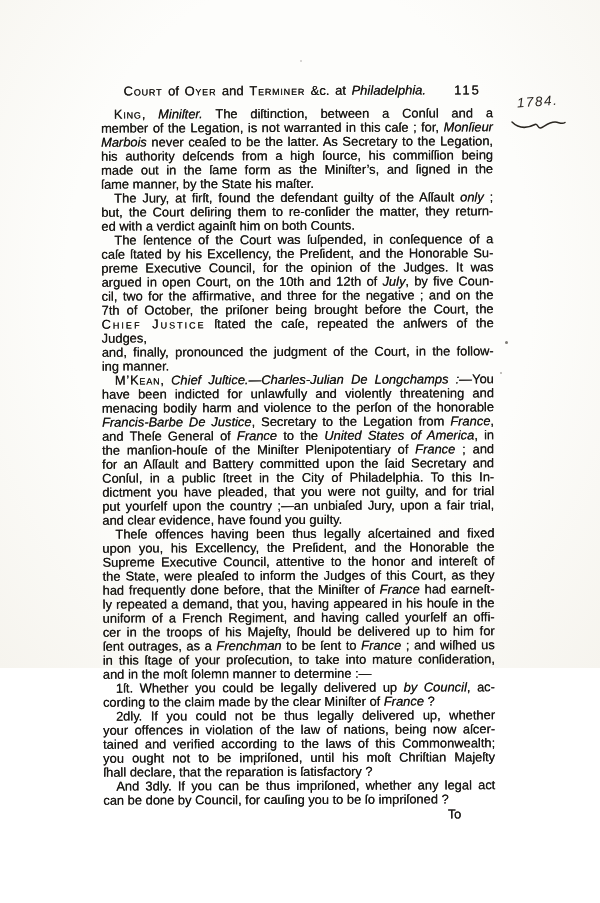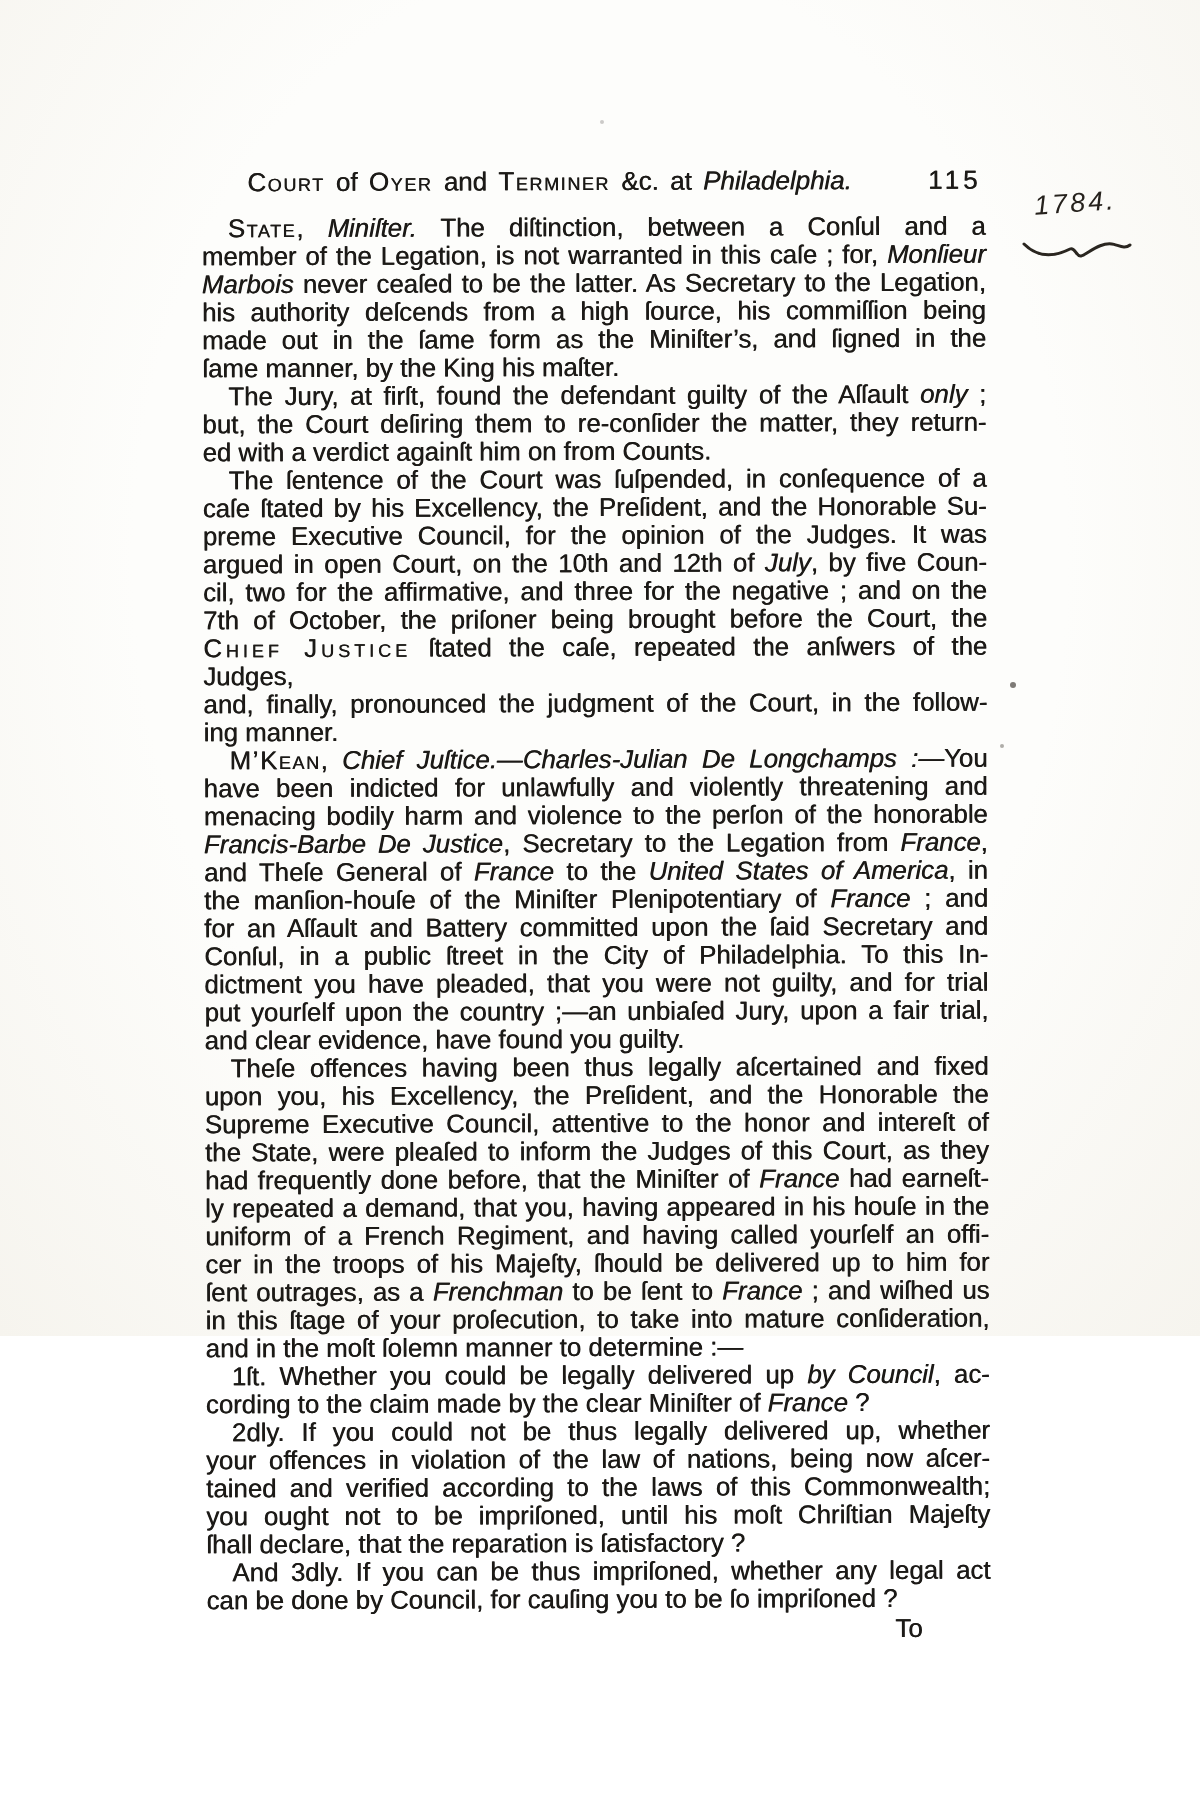--- a/index.html
+++ b/index.html
@@ -25,21 +25,21 @@
     font-size: 13px; line-height: 14px;
     margin-bottom: 9px;
     white-space: nowrap;
   }
   .running-header .title {
     text-align: center;
     padding-right: 44px;
     word-spacing: 2px;
   }
   .pagenum {
-    position: absolute; right: 2px; top: 0;
+    position: absolute; right: 12px; top: 0;
     letter-spacing: 2px;
   }
   .sc   { font-variant: small-caps; letter-spacing: 0.8px; }
   .scsp { font-variant: small-caps; letter-spacing: 2px; }
   .i    { font-style: italic; }
   .body-text { width: 392px; }
   .line {
     font-size: 12.9px; line-height: 14px;
     text-align: justify;
     text-align-last: justify;
@@ -76,29 +76,29 @@
 <div class="page">
 
   <div class="column">
 
     <div class="running-header">
       <div class="title"><span class="sc">Court</span><span> of </span><span class="sc">Oyer</span><span> and </span><span class="sc">Terminer</span><span> &amp;c. at </span><span class="i">Philadelphia.</span></div>
       <span class="pagenum">115</span>
     </div>
 
     <div class="body-text">
-        <div class="line indent"><span class="sc">State</span><span>, </span><span class="i">Miniſter.</span><span> The diſtinction, between a Conſul and a</span></div>
+        <div class="line indent"><span class="sc">King</span><span>, </span><span class="i">Miniſter.</span><span> The diſtinction, between a Conſul and a</span></div>
         <div class="line"><span>member of the Legation, is not warranted in this caſe ; for, </span><span class="i">Monſieur</span></div>
         <div class="line"><span class="i">Marbois</span><span> never ceaſed to be the latter. As Secretary to the Legation,</span></div>
         <div class="line"><span>his authority deſcends from a high ſource, his commiſſion being</span></div>
         <div class="line"><span>made out in the ſame form as the Miniſter’s, and ſigned in the</span></div>
-        <div class="line last"><span>ſame manner, by the King his maſter.</span></div>
+        <div class="line last"><span>ſame manner, by the State his maſter.</span></div>
         <div class="line indent"><span>The Jury, at firſt, found the defendant guilty of the Aſſault </span><span class="i">only</span><span> ;</span></div>
         <div class="line"><span>but, the Court deſiring them to re-conſider the matter, they return-</span></div>
-        <div class="line last"><span>ed with a verdict againſt him on from Counts.</span></div>
+        <div class="line last"><span>ed with a verdict againſt him on both Counts.</span></div>
         <div class="line indent"><span>The ſentence of the Court was ſuſpended, in conſequence of a</span></div>
         <div class="line"><span>caſe ſtated by his Excellency, the Preſident, and the Honorable Su-</span></div>
         <div class="line"><span>preme Executive Council, for the opinion of the Judges. It was</span></div>
         <div class="line"><span>argued in open Court, on the 10th and 12th of </span><span class="i">July</span><span>, by five Coun-</span></div>
         <div class="line"><span>cil, two for the affirmative, and three for the negative ; and on the</span></div>
         <div class="line"><span>7th of October, the priſoner being brought before the Court, the</span></div>
         <div class="line"><span class="scsp">Chief Justice</span><span> ſtated the caſe, repeated the anſwers of the Judges,</span></div>
         <div class="line"><span>and, finally, pronounced the judgment of the Court, in the follow-</span></div>
         <div class="line last"><span>ing manner.</span></div>
         <div class="line indent"><span class="sc">M’Kean</span><span>, </span><span class="i">Chief Juſtice.—Charles-Julian De Longchamps :—</span><span>You</span></div>

